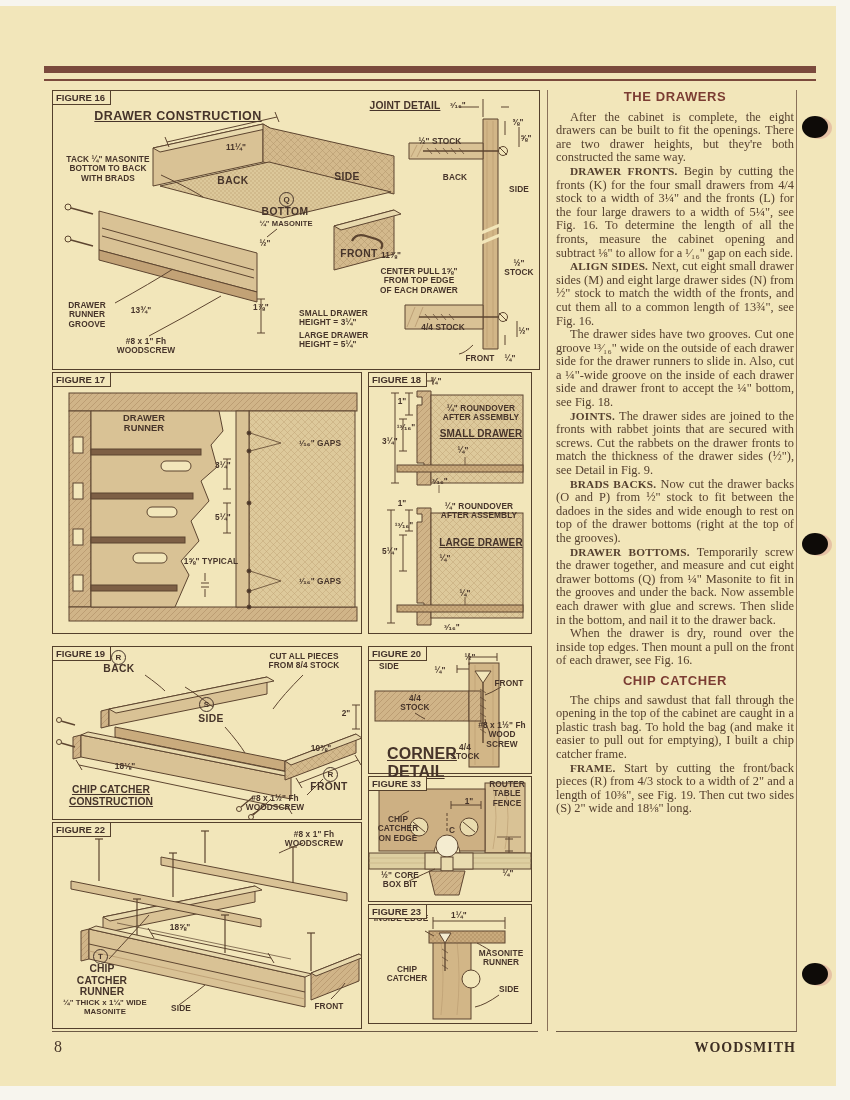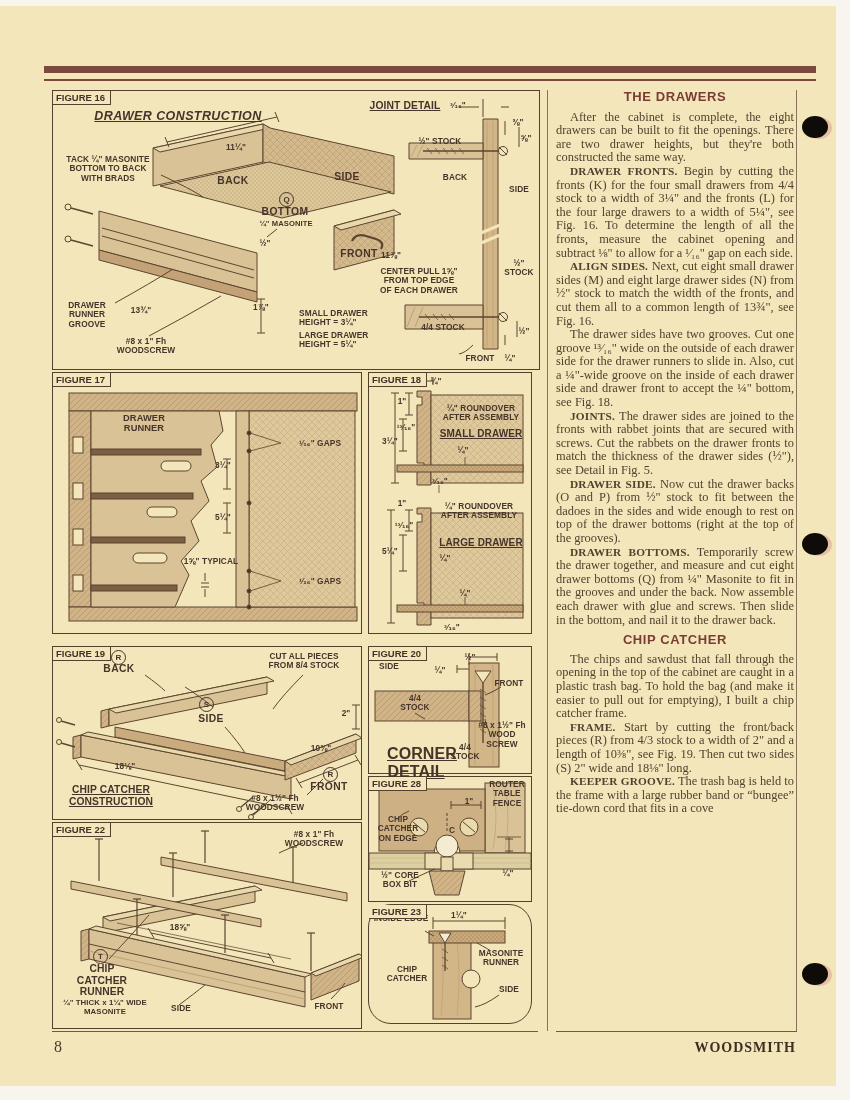--- a/index.html
+++ b/index.html
@@ -12,21 +12,21 @@
   .vr{position:absolute;width:1px;background:#8a715a;}
   .fr{position:absolute;height:1px;background:#6d5a45;}
   .figbox{position:absolute;border:1.6px solid #54402c;background:#f2e6ba;}
   .figlabel{position:absolute;left:0;top:0;padding:1px 5px 1px 3px;
         font:bold 9.5px "Liberation Sans",sans-serif;color:#43322a;background:#f2e6ba;
         border-right:1.4px solid #54402c;border-bottom:1.4px solid #54402c;z-index:3;}
   .ann{position:absolute;font-family:"Liberation Sans",sans-serif;font-weight:bold;
         font-size:8.3px;line-height:1.12;color:#46342a;text-align:center;
         white-space:pre-line;letter-spacing:.1px;z-index:2;}
   .lg{font-size:10.3px;letter-spacing:.4px;}
-  .ti{font-size:12.5px;letter-spacing:.4px;font-style:italic;}
+  .ti{font-size:12.5px;letter-spacing:.4px;}
   .u{text-decoration:underline;}
   .ta-l{text-align:left;}
   .circ{position:absolute;width:13px;height:13px;border:1.3px solid #46342a;border-radius:50%;
         font:bold 8px/13px "Liberation Sans",sans-serif;color:#46342a;text-align:center;z-index:2;}
   svg{position:absolute;left:0;top:0;z-index:1;}
   .article{position:absolute;left:556px;top:90px;width:238px;
         font-family:"Liberation Serif",serif;font-size:12.4px;line-height:13.6px;
         color:#55402f;text-align:justify;}
   .art-head{font-family:"Liberation Sans",sans-serif;font-weight:bold;font-size:13px;
         color:#7b3c33;text-align:center;letter-spacing:.6px;margin:0 0 7px 0;text-indent:0;}
@@ -392,21 +392,21 @@
     <span class="ann" style="left:106px;top:74px;width:54px;">#8 x 1½" Fh
 WOOD
 SCREW</span>
     <span class="ann u" style="left:18px;top:98px;width:58px;font-size:16px;">CORNER
 DETAIL</span>
     <span class="ann" style="left:76px;top:96px;width:40px;">4/4
 STOCK</span>
   </div>
 
   <div class="figbox" style="left:368px;top:776px;width:162px;height:124px;">
-    <div class="figlabel">FIGURE 28</div>
+    <div class="figlabel">FIGURE 33</div>
     <svg width="162" height="124" viewBox="0 0 162 124">
       <defs>
         <pattern id="d21" width="6" height="6" patternUnits="userSpaceOnUse">
           <rect width="6" height="6" fill="#d0b488"></rect>
             <path d="M0,6 L6,0" stroke="#b3946a" stroke-width="0.7"></path>
         </pattern>
       </defs>
       <g stroke="#5d4530" stroke-width="1" fill="none">
         <rect x="116" y="6" width="40" height="70" fill="#d9c295"></rect>
         <path d="M124,10 q6,30 0,62 M136,10 q6,30 0,62" stroke="#b89a6e" stroke-width="0.6"></path>
@@ -441,21 +441,21 @@
     <span class="ann" style="left:88px;top:20px;width:24px;">1"</span>
     <span class="ann" style="left:2px;top:38px;width:54px;">CHIP
 CATCHER
 ON EDGE</span>
     <span class="ann" style="left:76px;top:49px;width:14px;">C</span>
     <span class="ann" style="left:126px;top:92px;width:26px;">¼"</span>
     <span class="ann" style="left:2px;top:94px;width:58px;">½" CORE
 BOX BIT</span>
   </div>
 
-  <div class="figbox" style="left:368px;top:904px;width:162px;height:118px;border-radius:23px;">
+  <div class="figbox" style="left:368px;top:904px;width:162px;height:118px;">
     <div class="figlabel">FIGURE 23</div>
     <svg width="162" height="118" viewBox="0 0 162 118">
       <defs>
         <pattern id="m23" width="4" height="4" patternUnits="userSpaceOnUse">
           <rect width="4" height="4" fill="#c9aa7c"></rect>
             <path d="M0,0 L4,4 M4,0 L0,4" stroke="#a8875c" stroke-width="0.4"></path>
         </pattern>
       </defs>
       <g stroke="#5d4530" stroke-width="1" fill="none">
         <rect x="64" y="32" width="38" height="82" fill="#d2b687"></rect>
@@ -542,24 +542,24 @@
     <span class="ann" style="left:108px;top:181px;width:40px;">SIDE</span>
     <span class="ann" style="left:252px;top:179px;width:48px;">FRONT</span>
   </div>
 
   <div class="article">
     <div class="art-head">THE DRAWERS</div>
     <p><span>After the cabinet is complete, the eight drawers can be built to fit the openings. There are two drawer heights, but they're both constructed the same way.</span></p>
     <p><span class="lead">DRAWER FRONTS.</span> <span>Begin by cutting the fronts (K) for the four small drawers from 4/4 stock to a width of 3¼" and the fronts (L) for the four large drawers to a width of 5¼", see Fig. 16. To determine the length of all the fronts, measure the cabinet opening and subtract ⅛" to allow for a ¹⁄₁₆" gap on each side.</span></p>
     <p><span class="lead">ALIGN SIDES.</span> <span>Next, cut eight small drawer sides (M) and eight large drawer sides (N) from ½" stock to match the width of the fronts, and cut them all to a common length of 13¾", see Fig. 16.</span></p>
     <p><span>The drawer sides have two grooves. Cut one groove ¹³⁄₁₆" wide on the outside of each drawer side for the drawer runners to slide in. Also, cut a ¼"-wide groove on the inside of each drawer side and drawer front to accept the ¼" bottom, see Fig. 18.</span></p>
-    <p><span class="lead">JOINTS.</span> <span>The drawer sides are joined to the fronts with rabbet joints that are secured with screws. Cut the rabbets on the drawer fronts to match the thickness of the drawer sides (½"), see Detail in Fig. 5.</span></p>
-    <p><span class="lead">DRAWER SIDE.</span> <span>Now cut the drawer backs (O and P) from ½" stock to fit between the dadoes in the sides and wide enough to rest on top of the drawer bottoms (right at the top of the grooves).</span></p>
+    <p><span class="lead">JOINTS.</span> <span>The drawer sides are joined to the fronts with rabbet joints that are secured with screws. Cut the rabbets on the drawer fronts to match the thickness of the drawer sides (½"), see Detail in Fig. 9.</span></p>
+    <p><span class="lead">BRADS BACKS.</span> <span>Now cut the drawer backs (O and P) from ½" stock to fit between the dadoes in the sides and wide enough to rest on top of the drawer bottoms (right at the top of the grooves).</span></p>
     <p><span class="lead">DRAWER BOTTOMS.</span> <span>Temporarily screw the drawer together, and measure and cut eight drawer bottoms (Q) from ¼" Masonite to fit in the grooves and under the back. Now assemble each drawer with glue and screws. Then slide in the bottom, and nail it to the drawer back.</span></p>
+    <p><span>When the drawer is dry, round over the inside top edges. Then mount a pull on the front of each drawer, see Fig. 16.</span></p>
     <div class="art-head mid">CHIP CATCHER</div>
     <p><span>The chips and sawdust that fall through the opening in the top of the cabinet are caught in a plastic trash bag. To hold the bag (and make it easier to pull out for emptying), I built a chip catcher frame.</span></p>
     <p><span class="lead">FRAME.</span> <span>Start by cutting the front/back pieces (R) from 4/3 stock to a width of 2" and a length of 10⅜", see Fig. 19. Then cut two sides (S) 2" wide and 18⅛" long.</span></p>
-    <p><span class="lead">KEEPER GROOVE.</span> <span>The trash bag is held to the frame with a large rubber band or “bungee” tie-down cord that fits in a cove</span></p>
   </div>
 
   <div id="pagenum">8</div>
   <div id="brand">WOODSMITH</div>
 </div>
 
 </body></html>

